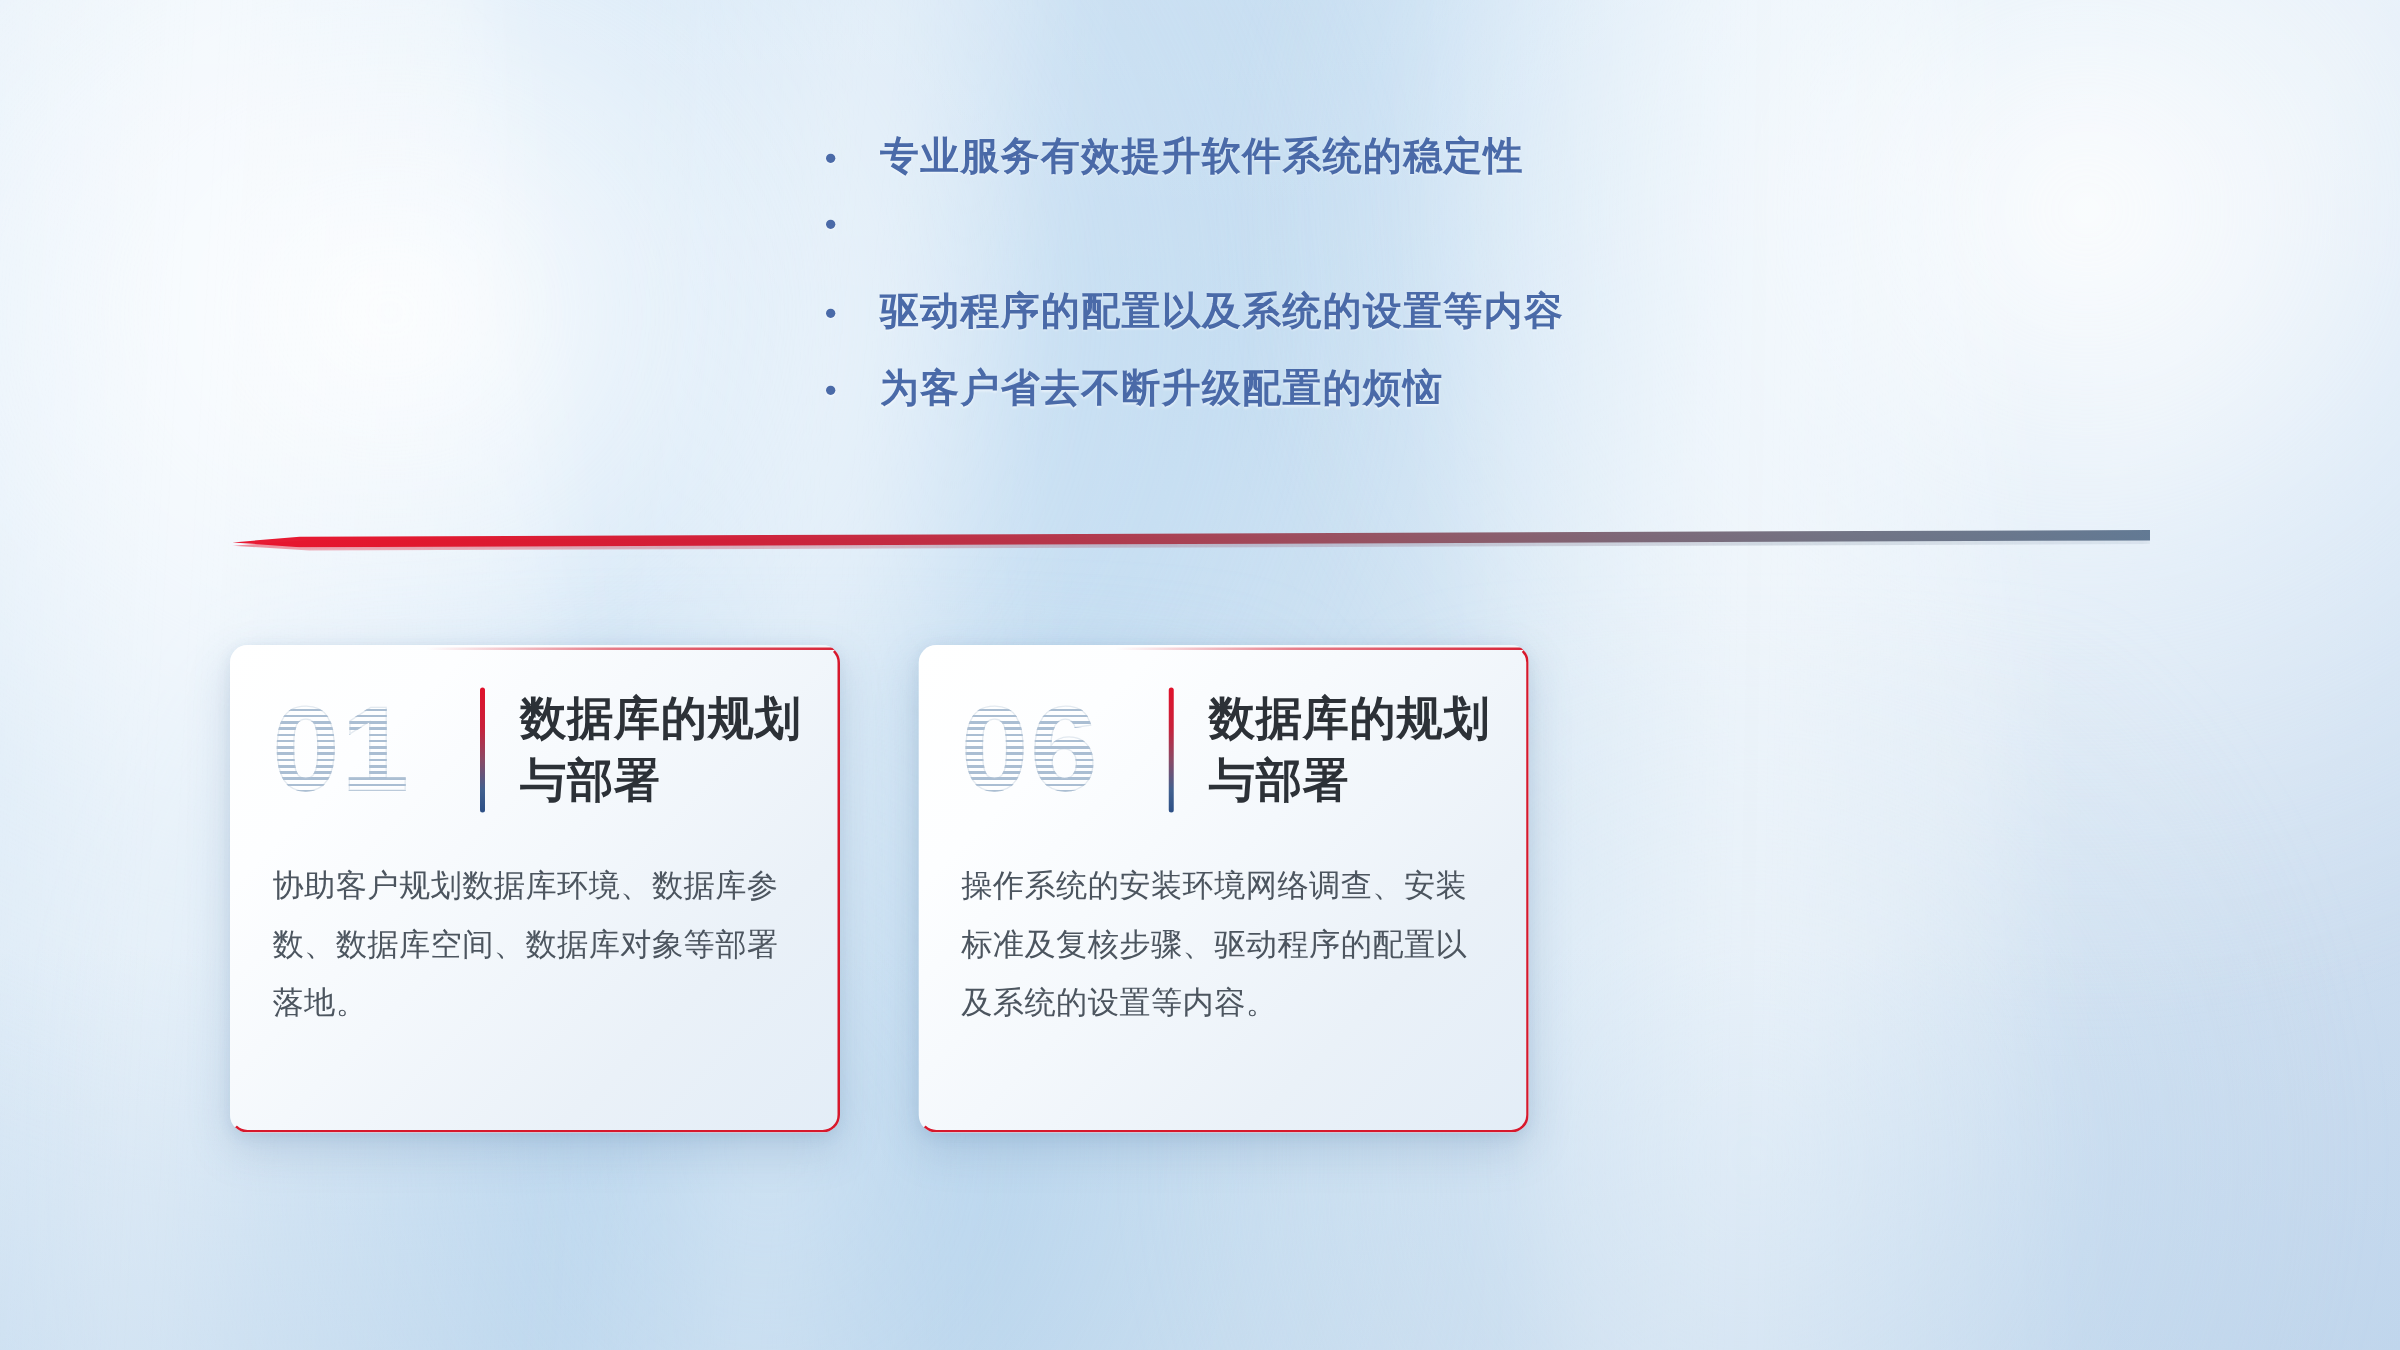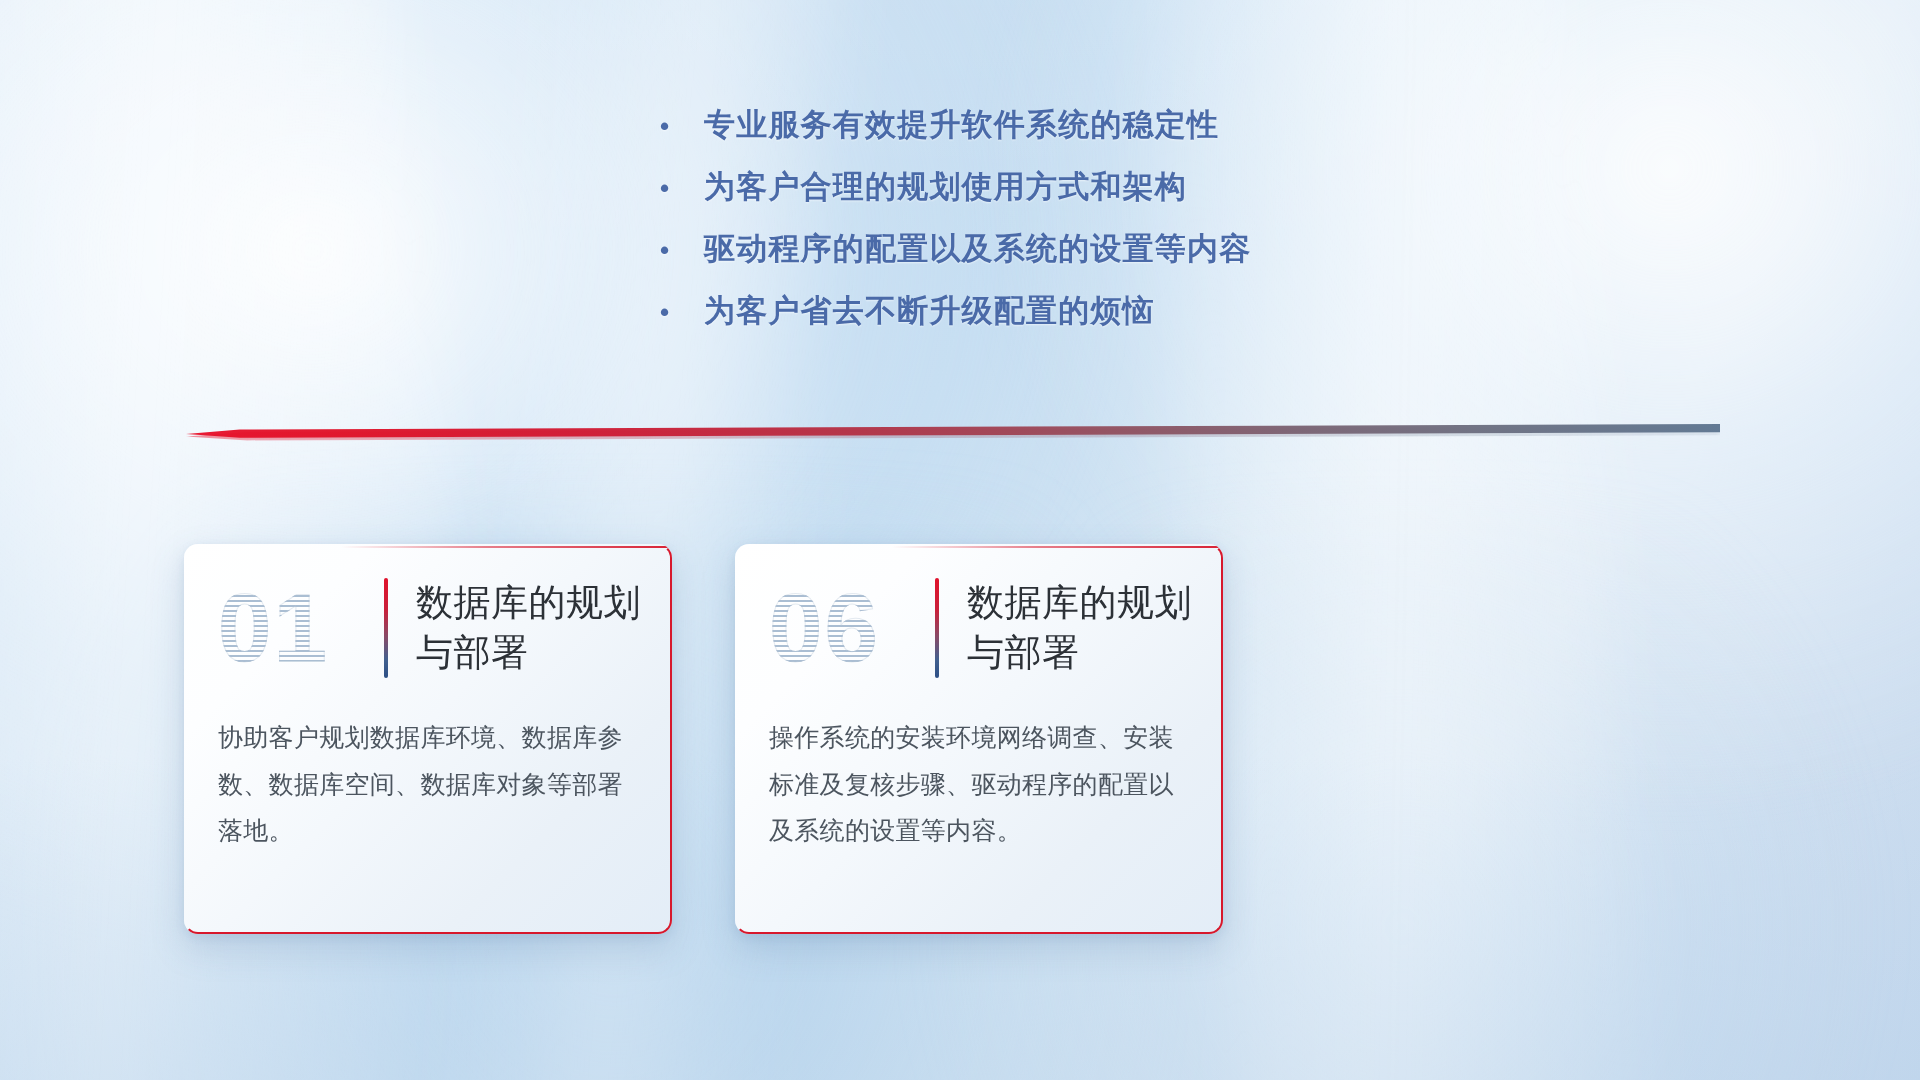--- a/index.html
+++ b/index.html
@@ -117,21 +117,21 @@
     position:absolute; left:0; top:2px; width:100%; height:100%;
     background:linear-gradient(90deg,
        rgba(232,16,42,.45) 0%, rgba(160,60,80,.28) 40%,
        rgba(100,115,138,.22) 80%, rgba(100,115,138,.10) 100%);
     clip-path:polygon(0% 66%, 4% 38%, 100% 4%, 100% 58%, 4% 90%);
     filter:blur(2.5px);
   }
 
   
   #cards {
-    position:absolute; left:184px; top:544px;
+    position:absolute; left:184px; top:516px;
     display:flex; gap:63px;
   }
   .card {
     position:relative;
     width:488px; height:390px;
     border-radius:14px;
     background:linear-gradient(135deg,
        #ffffff 0%, #fdfeff 22%, #f4f8fc 48%, #eaf1f8 74%, #e3edf7 100%);
     box-shadow:
        0 14px 34px rgba(86,124,166,.22),
@@ -192,21 +192,21 @@
     width:4px; height:100px;
     margin:0 28px 0 4px;
     border-radius:2px;
     background:linear-gradient(180deg,
       #e0122b 0%, #c9213b 32%, #8a4a66 58%, #41608f 82%, #2c4f86 100%);
   }
   .card-title {
     flex:1 1 auto;
     font-size:37px;
     line-height:1.34;
-    font-weight:400;
+    font-weight:700;
     color:#2c3137;
     letter-spacing:.5px;
   }
   .card-body {
     padding:2px 34px 0 34px;
     font-size:25px;
     line-height:1.86;
     color:#4c555f;
     letter-spacing:.3px;
   }
@@ -228,21 +228,20 @@
 
 <div id="bullets">
 
   <div class="bullet-row">
     <span class="bullet-dot">•</span>
     <span class="bullet-text">专业服务有效提升软件系统的稳定性</span>
   </div>
 
   <div class="bullet-row">
     <span class="bullet-dot">•</span>
-    <span class="bullet-text">为客户合理的规划使用方式和架构</span>
   </div>
 
   <div class="bullet-row">
     <span class="bullet-dot">•</span>
     <span class="bullet-text">驱动程序的配置以及系统的设置等内容</span>
   </div>
 
   <div class="bullet-row">
     <span class="bullet-dot">•</span>
     <span class="bullet-text">为客户省去不断升级配置的烦恼</span>

